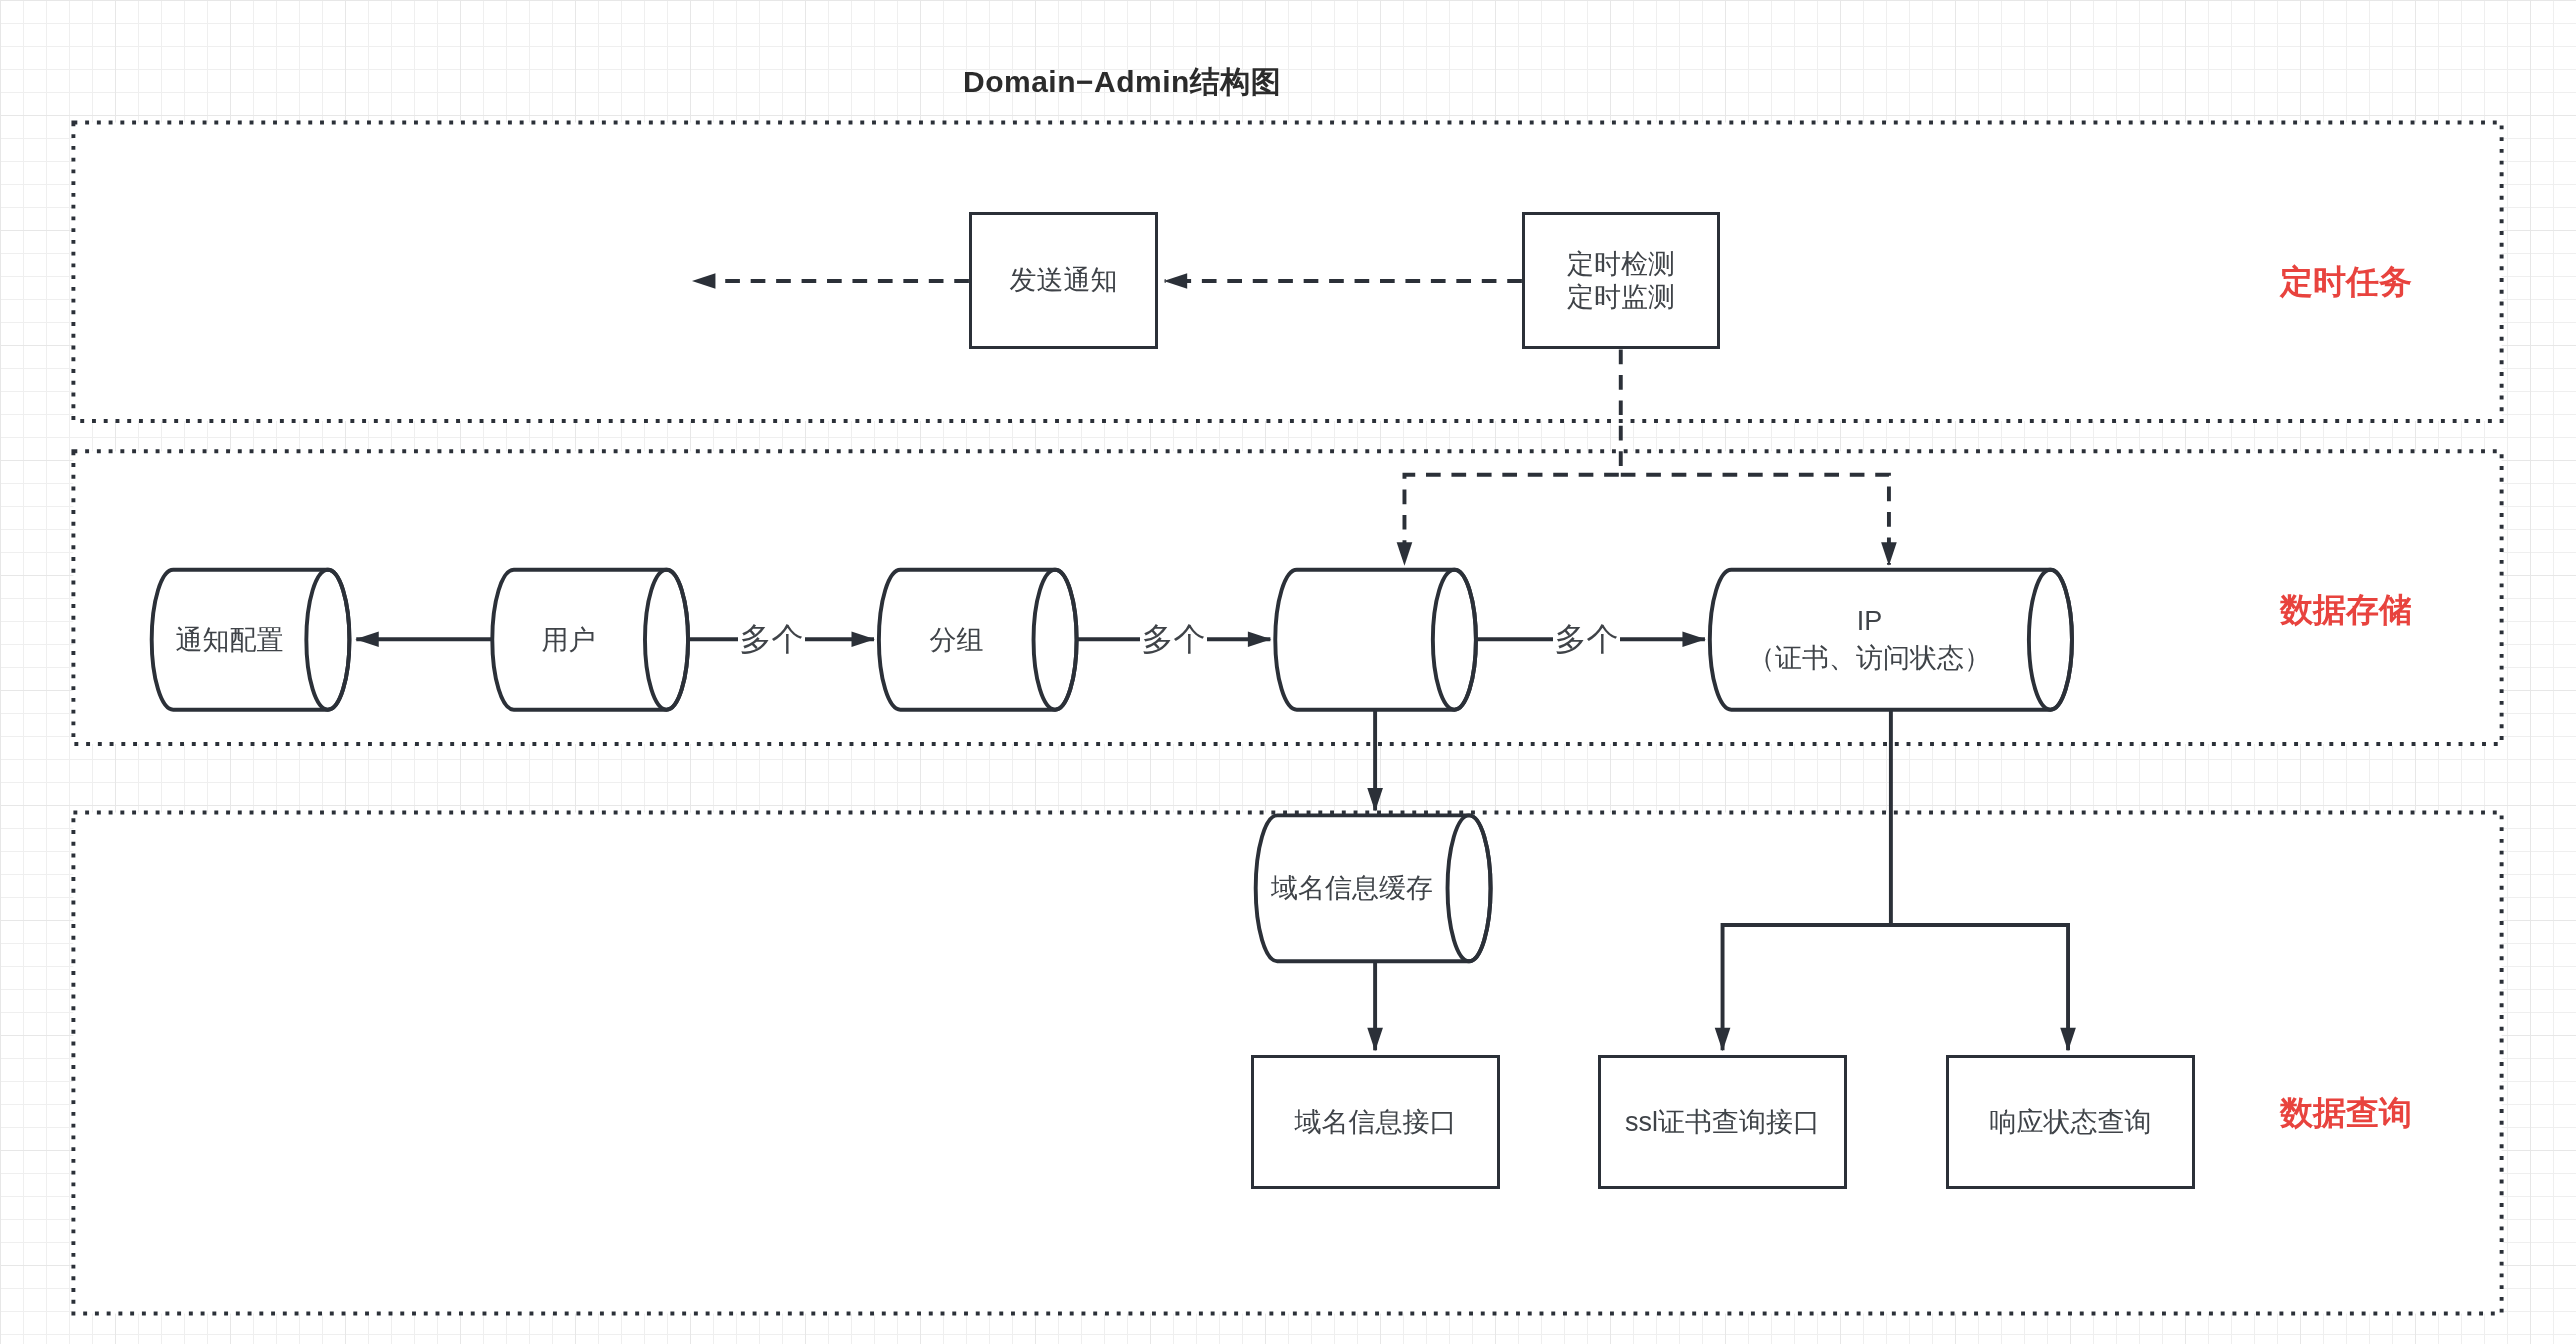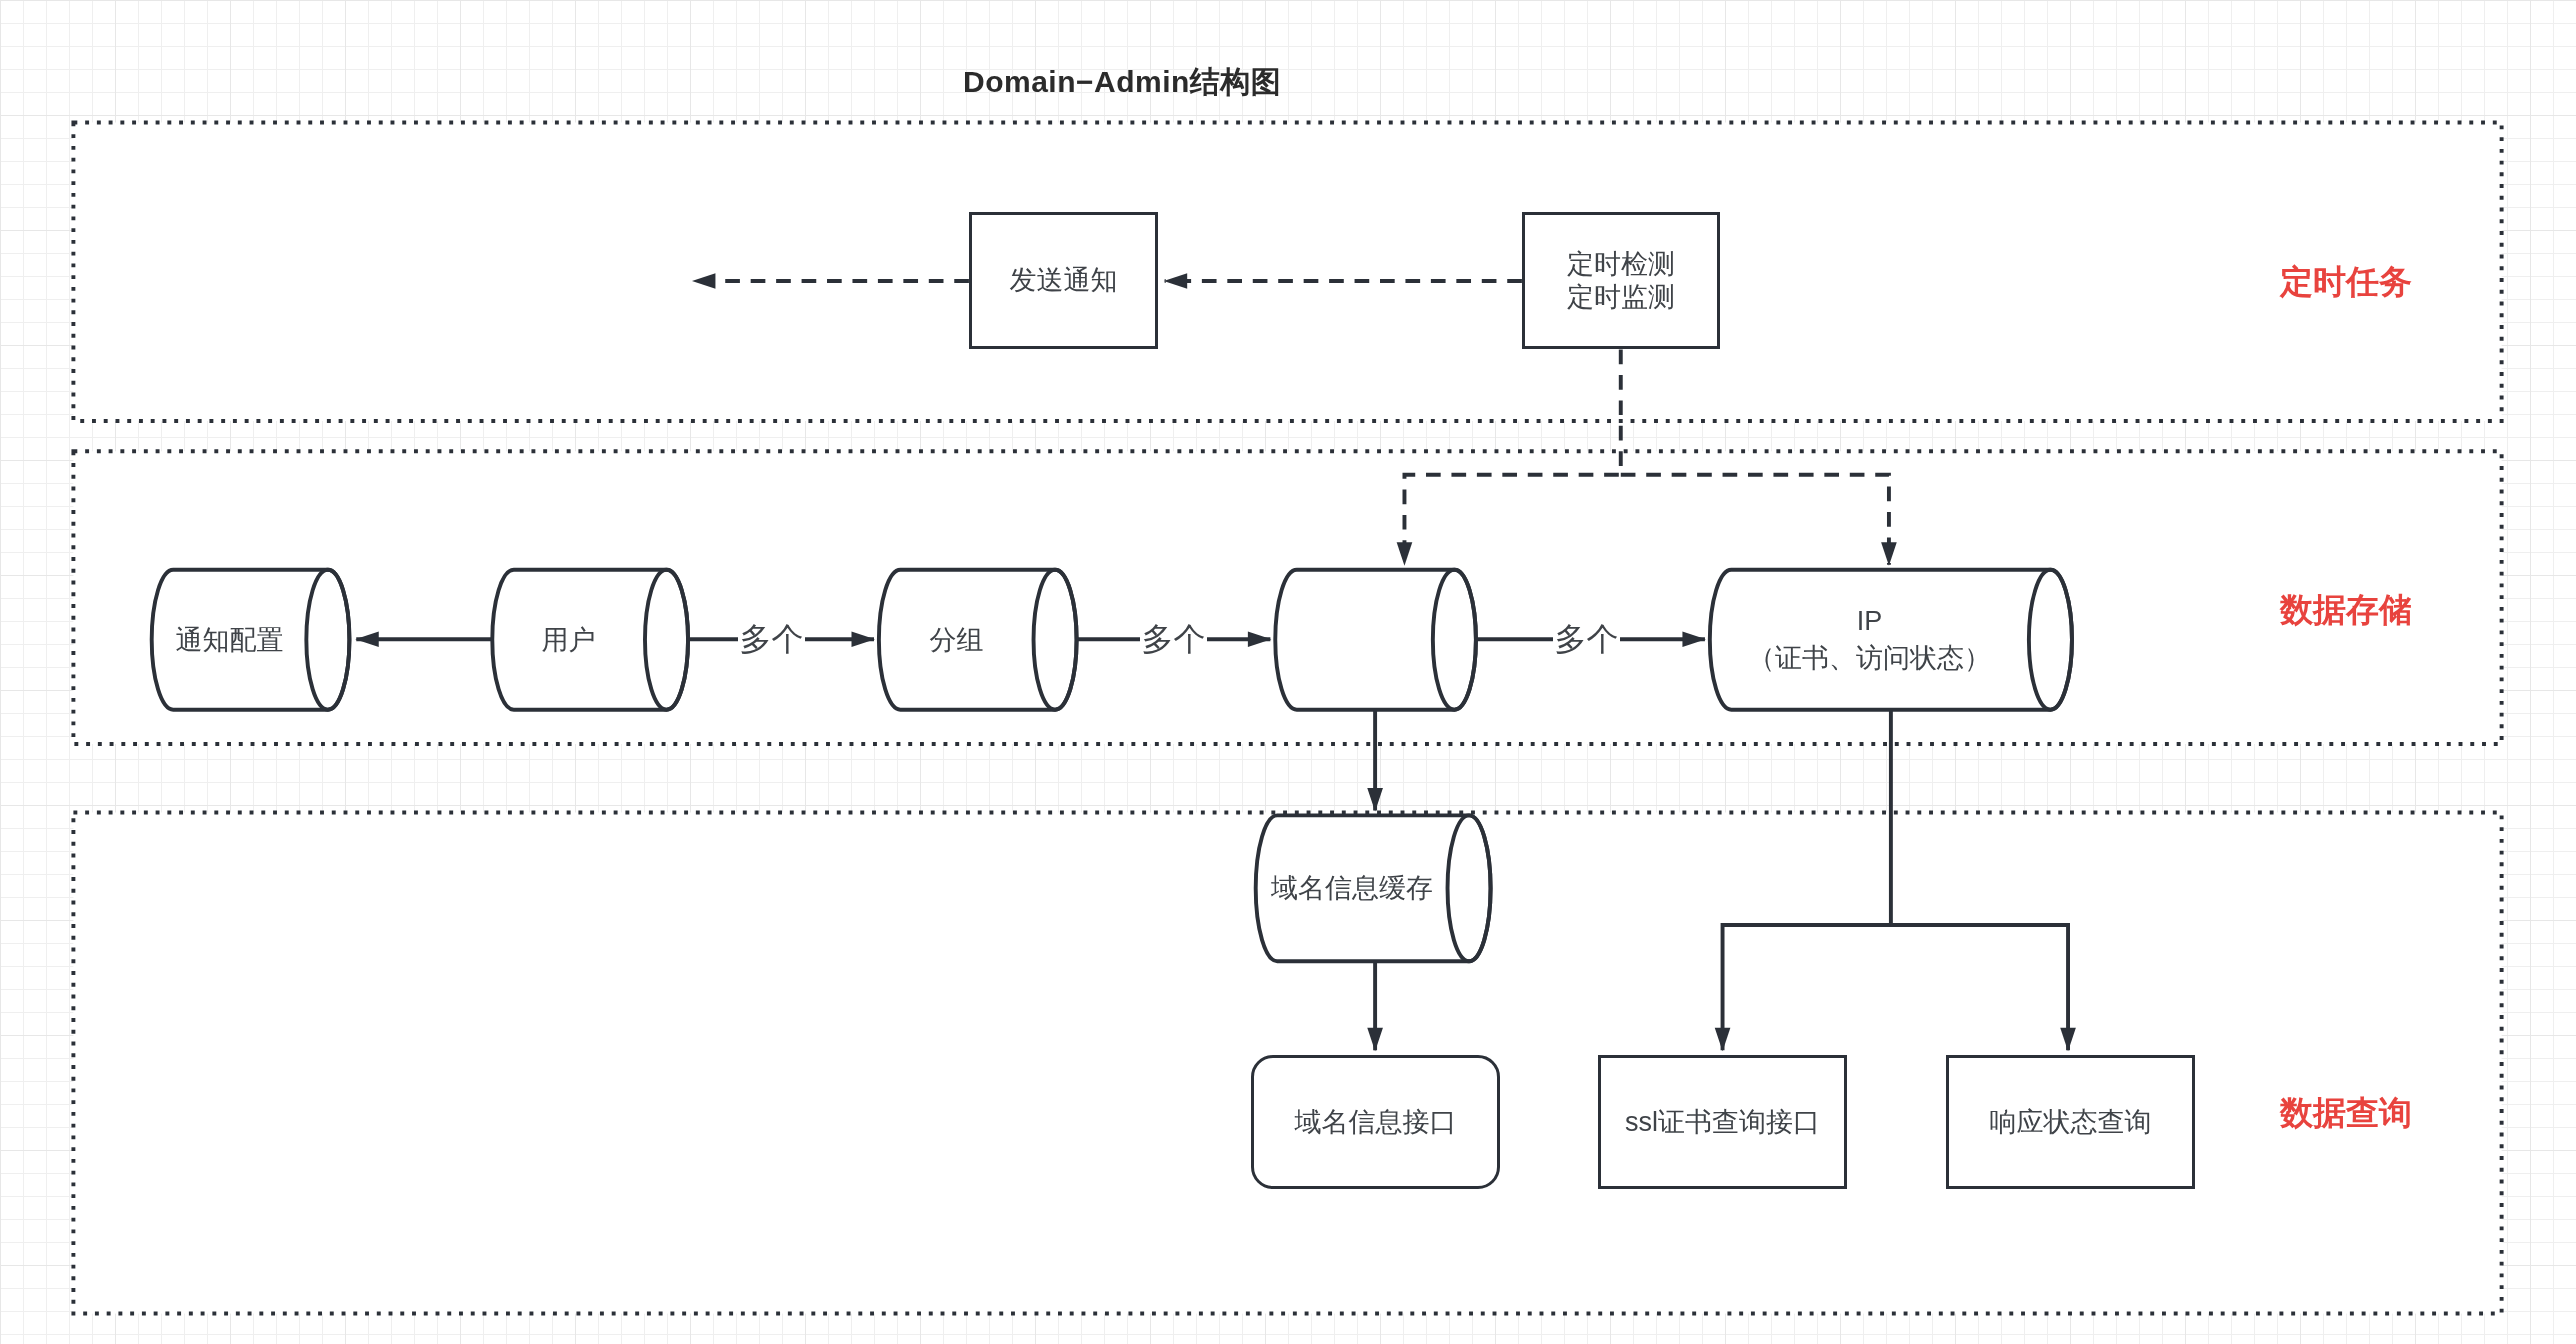--- a/index.html
+++ b/index.html
@@ -100,21 +100,21 @@
     </g>
     <g>
       <path class="shape" d="M1305,833 A22,74.5 0 0 0 1305,982 L1501,982 A22,74.5 0 0 0 1501,833 Z"></path>
       <ellipse class="seam" cx="1501" cy="907.5" rx="22" ry="74.5" fill="none"></ellipse>
     </g>
   </svg>
 
   <div class="box" style="left:969px;top:212px;width:189px;height:137px;">发送通知</div>
   <div class="box" style="left:1522px;top:212px;width:198px;height:137px;">定时检测
 定时监测</div>
-  <div class="box" style="left:1251px;top:1055px;width:249px;height:134px;border-radius:22px;">域名信息接口</div>
+  <div class="box" style="left:1251px;top:1055px;width:249px;height:134px;">域名信息接口</div>
   <div class="box" style="left:1598px;top:1055px;width:249px;height:134px;">ssl证书查询接口</div>
   <div class="box" style="left:1946px;top:1055px;width:249px;height:134px;">响应状态查询</div>
 
   <div class="cyl-label" style="left:152px;top:570px;width:155px;height:140px;">通知配置</div>
   <div class="cyl-label" style="left:492px;top:570px;width:153px;height:140px;">用户</div>
   <div class="cyl-label" style="left:879px;top:570px;width:155px;height:140px;">分组</div>
   <div class="cyl-label" style="left:1710px;top:570px;width:319px;height:140px;">IP
 （证书、访问状态）</div>
   <div class="cyl-label" style="left:1256px;top:815px;width:192px;height:146px;">域名信息缓存</div>
 

